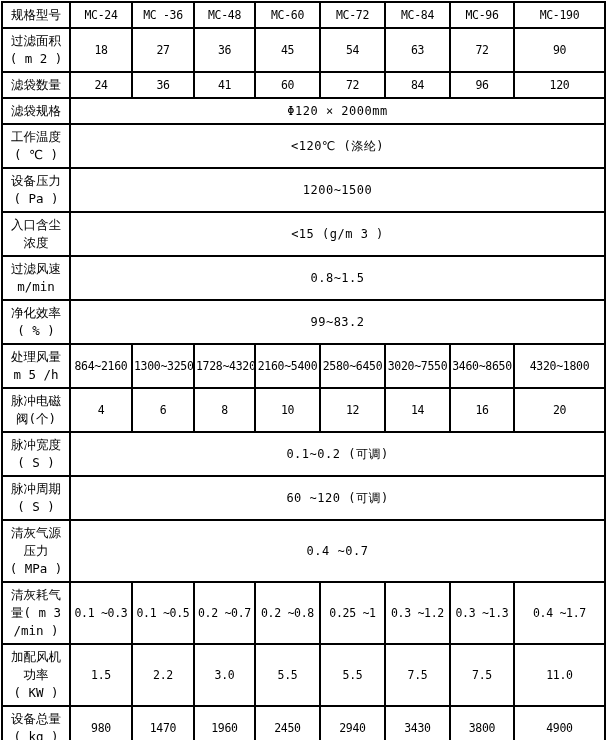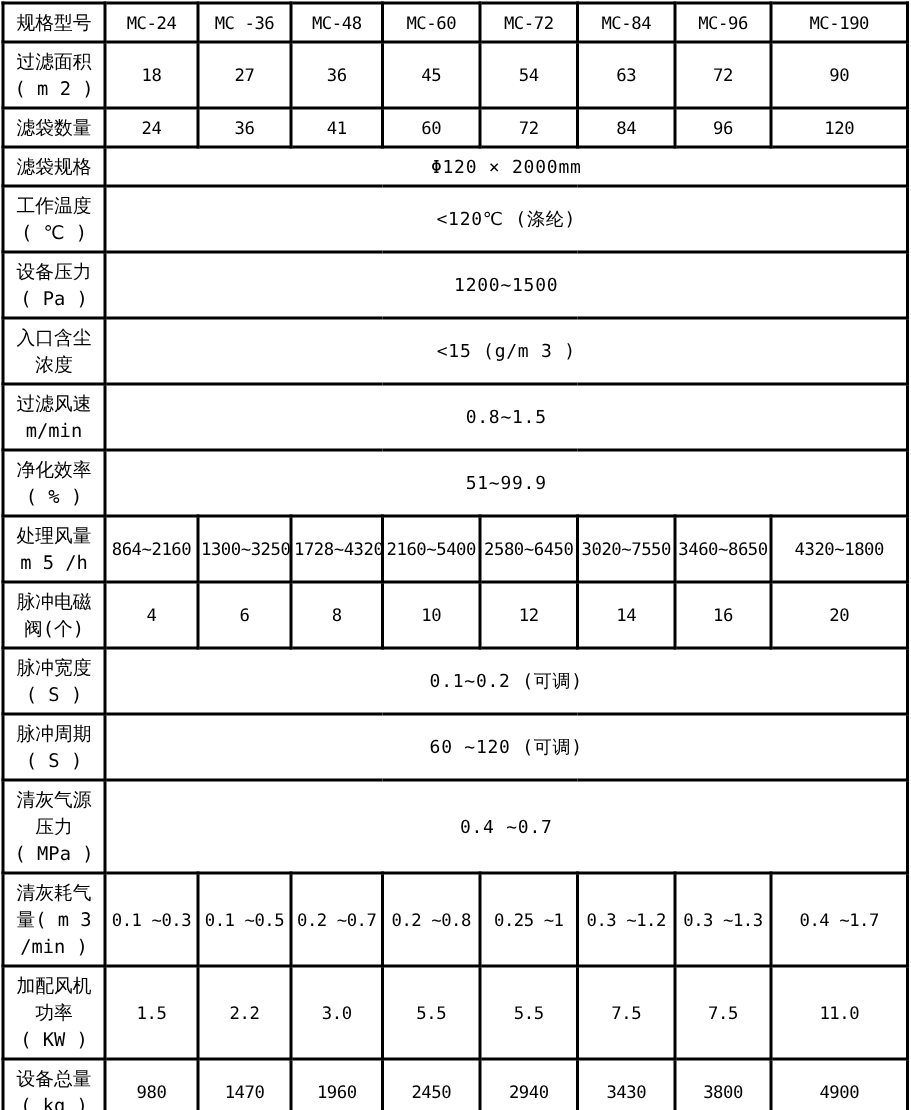--- a/index.html
+++ b/index.html
@@ -117,21 +117,21 @@
         <td class="cell-merged" colspan="8">&lt;15 (g/m 3 )</td>
       </tr>
       <tr>
         <th class="row-label">过滤风速
 m/min</th>
         <td class="cell-merged" colspan="8">0.8~1.5</td>
       </tr>
       <tr>
         <th class="row-label">净化效率
 ( % )</th>
-        <td class="cell-merged" colspan="8">51~99.9</td>
+        <td class="cell-merged" colspan="8">99~83.2</td>
       </tr>
       <tr>
         <th class="row-label">处理风量
 m 5 /h</th>
         <td class="cell-value">864~2160</td>
         <td class="cell-value">1300~3250</td>
         <td class="cell-value">1728~4320</td>
         <td class="cell-value">2160~5400</td>
         <td class="cell-value">2580~6450</td>
         <td class="cell-value">3020~7550</td>

